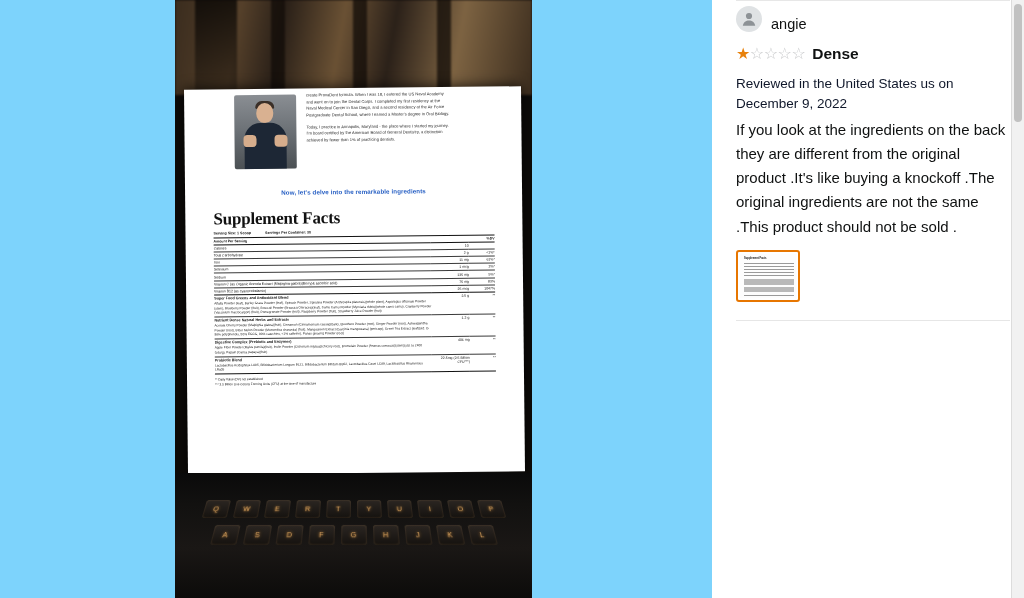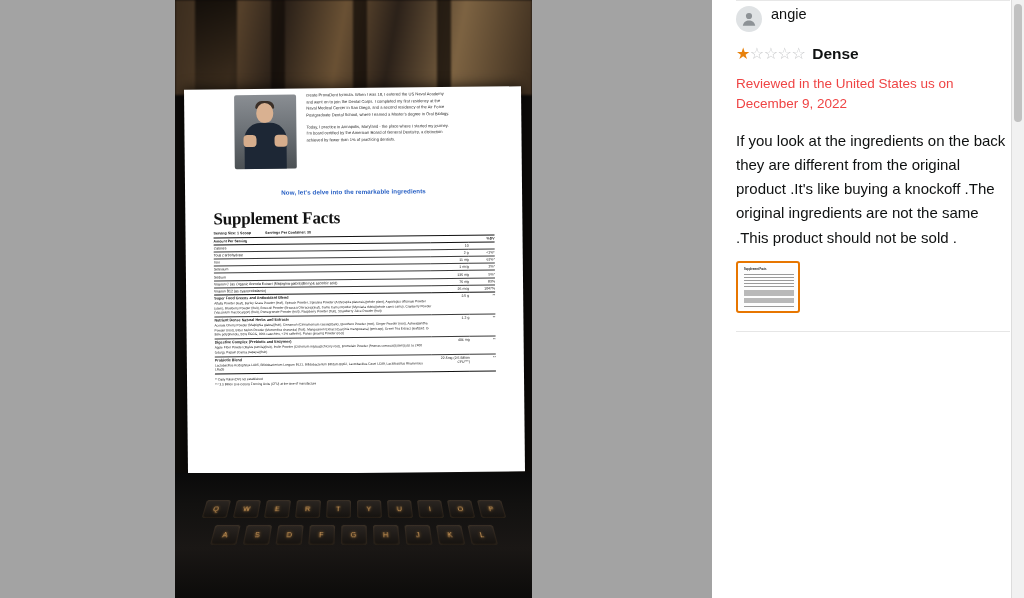--- a/index.html
+++ b/index.html
@@ -18,21 +18,21 @@
     width: 1024px;
     height: 598px;
     background: #000;
   }
 
   
   .photo-pane {
     position: absolute;
     left: 0; top: 0;
     width: 712px; height: 598px;
-    background: #a3a3a3;
+    background: #7dd3fc;
     overflow: hidden;
   }
   .photo-inner {
     position: absolute;
     left: 175px; top: 0;
     width: 357px; height: 598px;
     background: #0d0b09;
     overflow: hidden;
   }
   
@@ -239,21 +239,21 @@
     position: absolute;
     right: 0; top: 0;
     width: 312px; height: 598px;
     background: #ffffff;
     box-sizing: border-box;
     padding: 4px 14px 0 24px;
     overflow: hidden;
   }
   .reviewer {
     display: flex;
-    align-items: flex-start;
+    align-items: flex-end;
     gap: 9px;
     margin-top: 2px;
   }
   .avatar {
     width: 26px; height: 26px;
     border-radius: 50%;
     background: #dfe2e4;
     display: flex;
     align-items: center;
     justify-content: center;
@@ -280,25 +280,25 @@
   }
   .star-off { color: #c8c9cb; }
   .review-title {
     font-size: 15.5px;
     font-weight: bold;
     color: #0f1111;
   }
   .review-meta {
     margin-top: 11px;
     font-size: 13.5px;
-    color: #ef4444;
+    color: #0f172a;
     line-height: 1.5;
   }
   .review-body {
-    margin-top: 14px;
+    margin-top: 3px;
     font-size: 15px;
     color: #0f1111;
     line-height: 1.62;
   }
   .images-heading {
     margin-top: 26px;
     font-size: 16.5px;
     color: #0f1111;
   }
   .thumb {

